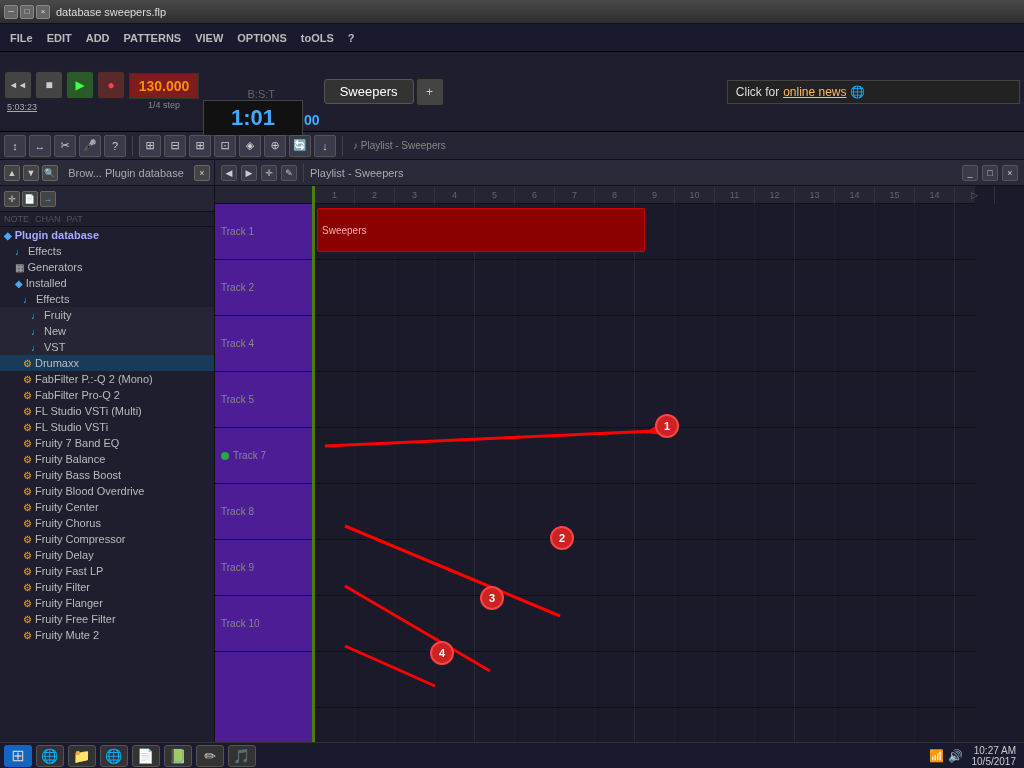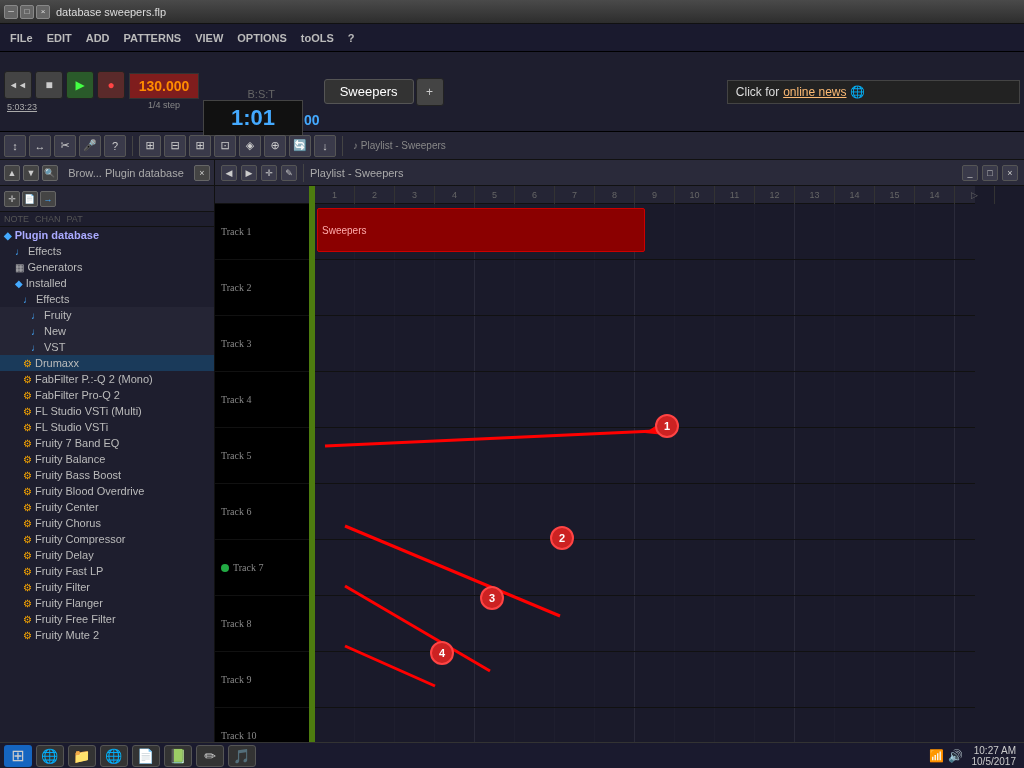--- a/index.html
+++ b/index.html
@@ -248,24 +248,23 @@
 
     #playlist-body {
       display: flex;
       flex: 1;
       overflow: hidden;
     }
 
     #track-labels {
       width: 100px;
       min-width: 100px;
-      background: #000000;
-      border-right: 6px solid #4d7c0f;
+      background: #4c1d95;
+      border-right: 3px solid #4d7c0f;
       overflow-y: hidden;
-      font-family: Liberation Serif, serif;
     }
     .track-ruler-spacer {
       height: 18px;
       background: #252535;
       border-bottom: 1px solid #111;
     }
     .track-label {
       height: 56px;
       display: flex;
       align-items: center;
@@ -675,30 +674,24 @@
 
       <div id="track-labels">
         <div class="track-ruler-spacer"></div>
         <div class="track-label">
           <span>Track 1</span>
         </div>
         <div class="track-label">
           <span>Track 2</span>
         </div>
         <div class="track-label">
-          <span>Track 3</span>
-        </div>
-        <div class="track-label">
           <span>Track 4</span>
         </div>
         <div class="track-label">
           <span>Track 5</span>
-        </div>
-        <div class="track-label">
-          <span>Track 6</span>
         </div>
         <div class="track-label">
           <span class="track-led"></span>
           <span>Track 7</span>
         </div>
         <div class="track-label">
           <span>Track 8</span>
         </div>
         <div class="track-label">
           <span>Track 9</span>

